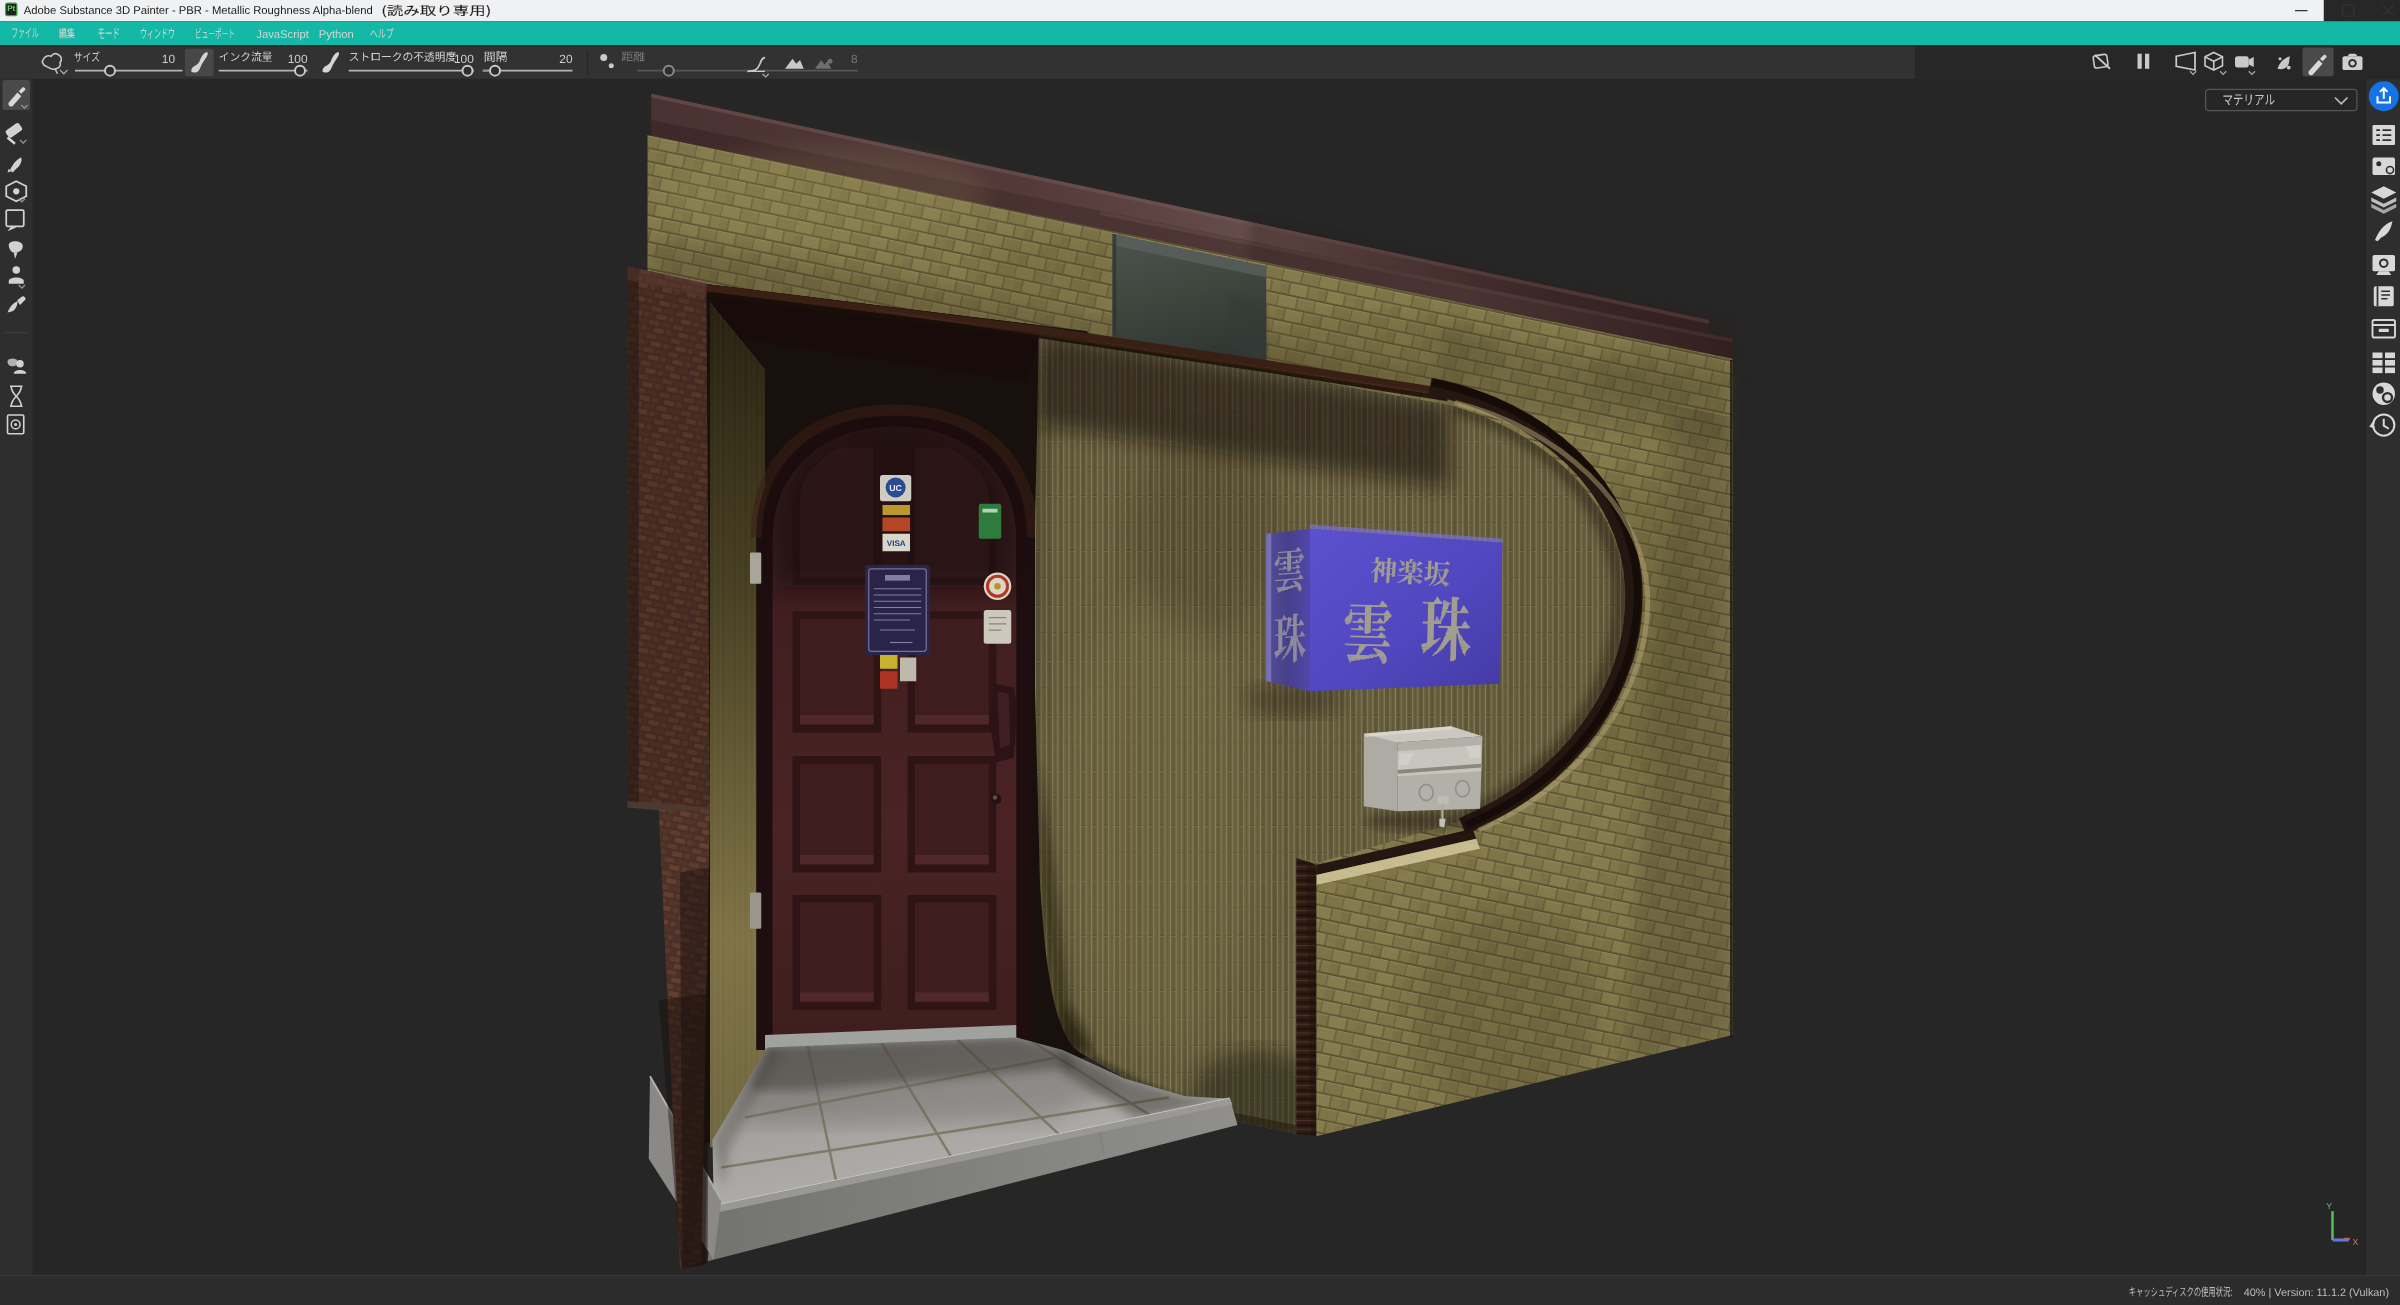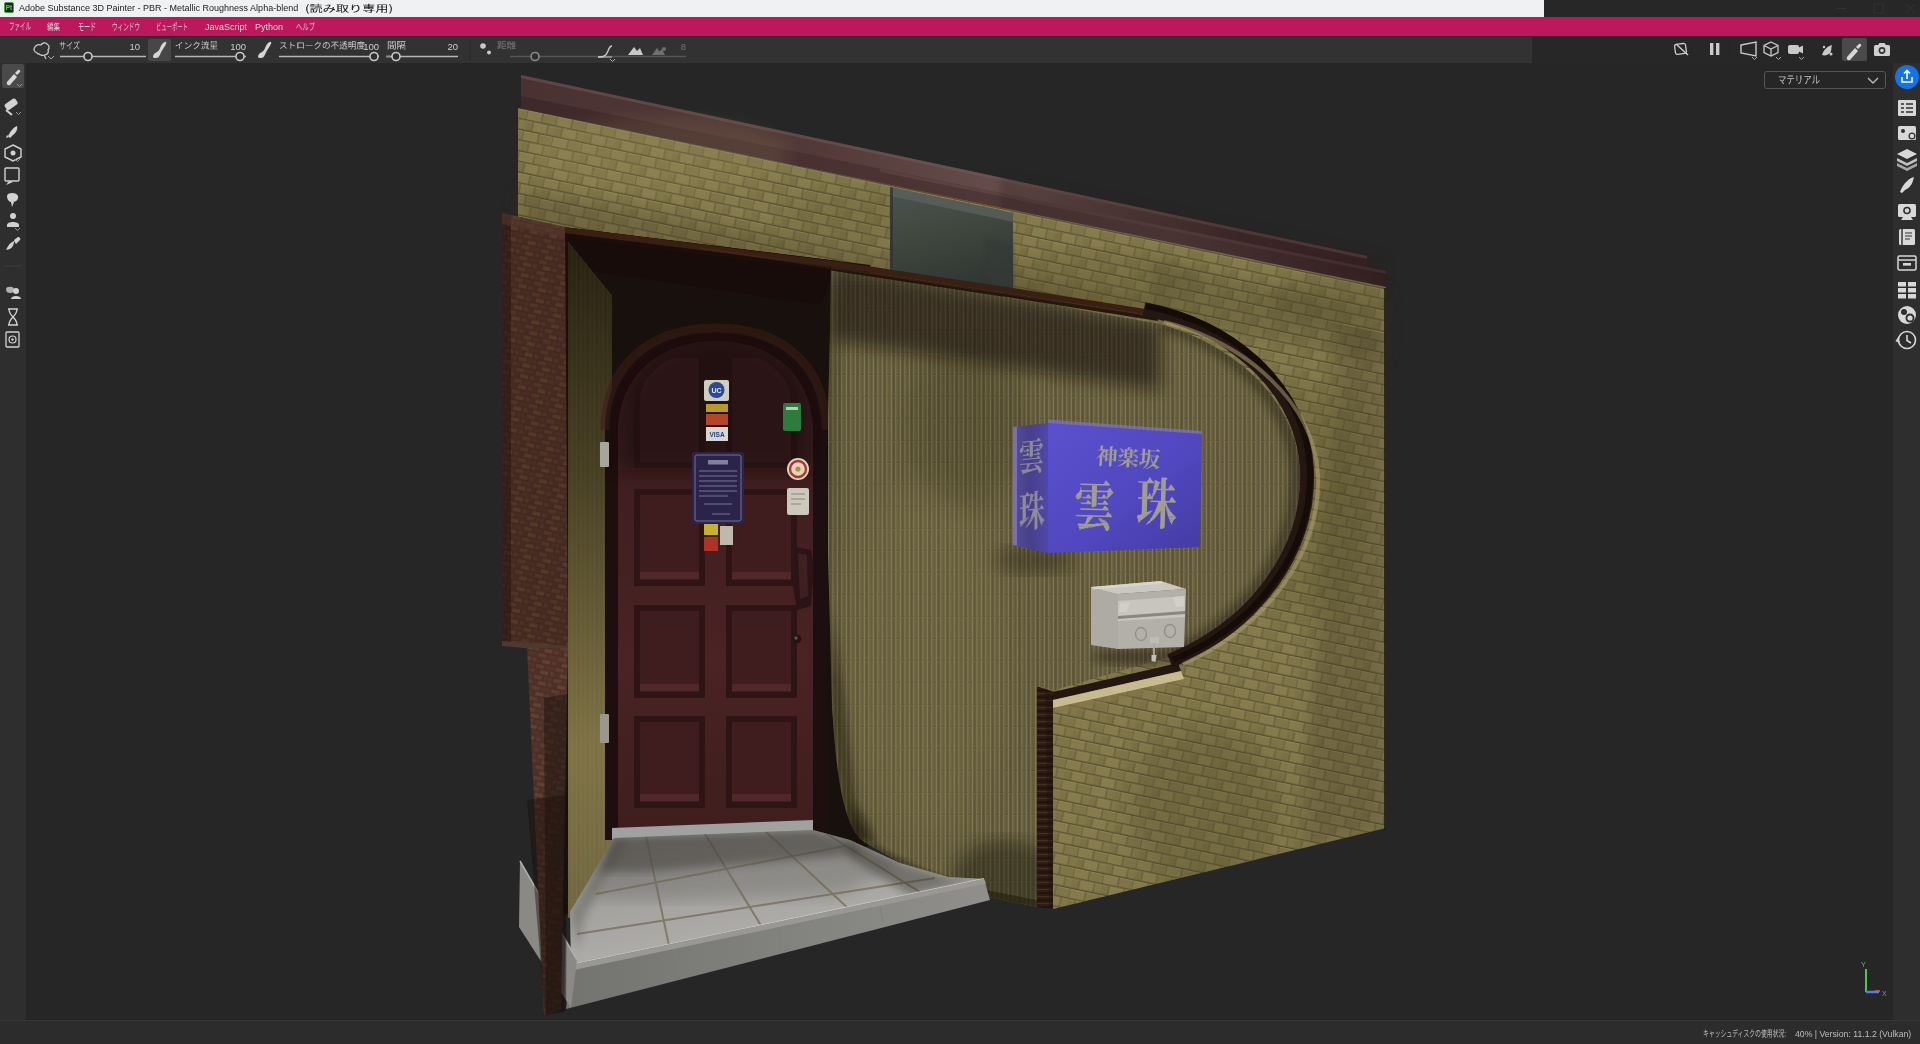--- a/index.html
+++ b/index.html
@@ -322,35 +322,35 @@
     </g>
     <rect x="1150" y="637" width="9" height="6.5" rx="1" fill="#bfbcb6"></rect>
     <path d="M1154,643 L1154,657" stroke="#aeaba4" stroke-width="1.8"></path>
     <path d="M1151.5,655 L1156.5,655 L1155.5,662 L1151.5,661 Z" fill="#c3c0ba"></path>
     <path d="M1866,992 L1866,969" stroke="#55c455" stroke-width="2"></path>
     <path d="M1866,992 L1879,992" stroke="#6474e4" stroke-width="2.5"></path>
     <path d="M1875,991 L1880,991" stroke="#c46555" stroke-width="1.5"></path>
     <text x="1861" y="967" font-size="7" fill="#55c455" font-family="Liberation Sans">Y</text>
     <text x="1882" y="996" font-size="7" fill="#c47565" font-family="Liberation Sans">X</text>
   </svg>
-<div class="abs" style="left:0;top:0;width:1544px;height:17px;background:#f0f1f3">
+<div class="abs" style="left:0;top:0;width:1859px;height:17px;background:#f0f1f3">
  <div class="abs" style="left:4px;top:2px;width:10px;height:11px;background:#1d2024;border:1px solid #3ca53c;border-radius:2px;color:#62d84e;font-size:6.5px;font-weight:bold;text-align:center;line-height:10px">Pt</div>
  <div class="abs" style="left:19px;top:3px;font-size:9px;color:#1c1c1c;white-space:nowrap">Adobe Substance 3D Painter - PBR - Metallic Roughness Alpha-blend</div>
  <svg class="abs" style="left:0;top:0" width="420" height="17" viewBox="0 0 420 17">
       <g transform="translate(305,3.5) scale(0.4000,0.2917) translate(-2,-2)">
         <path fill="#1c1c1c" d="M34 3h2v3h-2zM160 3h3v3h-3zM10 4h1v1h-1zM16 4h9v2h-9zM213 4h2v2h-2zM9 5h2v1h-2zM81 5h16v2h-16zM120 5h3v3h-3zM183 5h24v2h-24zM8 6h3v1h-3zM26 6h18v2h-18zM58 6h8v1h-8zM147 6h29v2h-29zM213 6h3v1h-3zM8 7h2v2h-2zM53 7h13v2h-13zM83 7h3v5h-3zM92 7h3v1h-3zM96 7h1v1h-1zM127 7h7v1h-7zM183 7h3v6h-3zM193 7h3v6h-3zM204 7h3v1h-3zM214 7h2v1h-2zM34 8h2v3h-2zM92 8h2v4h-2zM96 8h14v2h-14zM120 8h2v3h-2zM126 8h9v1h-9zM160 8h3v2h-3zM205 8h2v5h-2zM214 8h3v2h-3zM7 9h3v1h-3zM14 9h12v2h-12zM62 9h3v2h-3zM125 9h3v1h-3zM132 9h4v1h-4zM7 10h2v1h-2zM97 10h2v3h-2zM107 10h2v2h-2zM124 10h3v1h-3zM133 10h3v1h-3zM150 10h23v2h-23zM215 10h2v1h-2zM6 11h3v2h-3zM27 11h16v2h-16zM61 11h3v2h-3zM119 11h3v1h-3zM123 11h3v1h-3zM134 11h3v2h-3zM215 11h3v2h-3zM83 12h11v2h-11zM106 12h3v3h-3zM119 12h6v1h-6zM150 12h2v3h-2zM160 12h3v3h-3zM171 12h2v3h-2zM6 13h2v2h-2zM16 13h9v2h-9zM61 13h2v1h-2zM97 13h3v2h-3zM119 13h5v2h-5zM135 13h3v10h-3zM183 13h24v2h-24zM216 13h2v2h-2zM60 14h3v1h-3zM71 14h3v5h-3zM83 14h3v5h-3zM92 14h2v5h-2zM5 15h3v11h-3zM60 15h2v1h-2zM98 15h2v2h-2zM106 15h2v1h-2zM119 15h4v2h-4zM150 15h23v2h-23zM183 15h3v4h-3zM193 15h3v6h-3zM204 15h3v1h-3zM216 15h3v5h-3zM26 16h18v2h-18zM58 16h4v1h-4zM105 16h3v3h-3zM205 16h2v5h-2zM54 17h13v1h-13zM98 17h3v2h-3zM119 17h3v7h-3zM150 17h2v2h-2zM160 17h3v2h-3zM171 17h2v2h-2zM16 18h9v2h-9zM26 18h2v4h-2zM42 18h2v4h-2zM52 18h17v1h-17zM51 19h5v1h-5zM58 19h3v1h-3zM64 19h9v1h-9zM83 19h11v2h-11zM99 19h3v2h-3zM104 19h3v2h-3zM150 19h23v2h-23zM183 19h2v2h-2zM31 20h2v5h-2zM37 20h2v12h-2zM50 20h4v1h-4zM58 20h2v1h-2zM67 20h7v1h-7zM217 20h2v2h-2zM49 21h3v2h-3zM57 21h3v1h-3zM69 21h6v1h-6zM83 21h3v5h-3zM92 21h2v4h-2zM100 21h2v1h-2zM103 21h3v1h-3zM166 21h3v3h-3zM183 21h24v2h-24zM16 22h9v2h-9zM57 22h2v1h-2zM70 22h7v2h-7zM100 22h6v1h-6zM216 22h3v5h-3zM49 23h2v1h-2zM56 23h3v2h-3zM100 23h5v1h-5zM134 23h3v2h-3zM183 23h2v1h-2zM193 23h3v11h-3zM204 23h3v1h-3zM16 24h2v6h-2zM22 24h3v6h-3zM48 24h3v3h-3zM69 24h3v2h-3zM74 24h3v1h-3zM101 24h4v2h-4zM147 24h29v2h-29zM182 24h3v3h-3zM205 24h2v7h-2zM30 25h3v2h-3zM55 25h3v1h-3zM75 25h1v1h-1zM91 25h3v1h-3zM133 25h4v1h-4zM6 26h2v2h-2zM54 26h4v1h-4zM68 26h3v1h-3zM83 26h11v1h-11zM100 26h5v1h-5zM132 26h4v1h-4zM166 26h3v6h-3zM30 27h2v1h-2zM43 27h1v1h-1zM49 27h8v1h-8zM67 27h4v1h-4zM80 27h14v1h-14zM99 27h7v1h-7zM131 27h4v1h-4zM152 27h3v1h-3zM182 27h2v1h-2zM216 27h2v2h-2zM6 28h3v2h-3zM29 28h3v2h-3zM43 28h2v3h-2zM49 28h7v1h-7zM66 28h4v1h-4zM80 28h9v1h-9zM92 28h2v3h-2zM99 28h3v1h-3zM104 28h3v1h-3zM130 28h4v1h-4zM153 28h3v1h-3zM181 28h3v2h-3zM51 29h4v1h-4zM65 29h4v1h-4zM80 29h2v1h-2zM97 29h4v1h-4zM104 29h4v1h-4zM127 29h6v1h-6zM154 29h3v1h-3zM215 29h3v2h-3zM7 30h2v2h-2zM16 30h9v2h-9zM27 30h4v1h-4zM64 30h4v1h-4zM96 30h4v1h-4zM105 30h5v1h-5zM123 30h9v1h-9zM155 30h3v1h-3zM180 30h3v2h-3zM26 31h4v1h-4zM42 31h3v1h-3zM62 31h5v1h-5zM92 31h7v1h-7zM106 31h5v1h-5zM123 31h7v1h-7zM156 31h2v1h-2zM204 31h3v1h-3zM215 31h2v1h-2zM7 32h3v1h-3zM16 32h2v2h-2zM25 32h4v1h-4zM37 32h8v1h-8zM63 32h3v1h-3zM92 32h2v2h-2zM95 32h3v1h-3zM108 32h3v1h-3zM124 32h3v1h-3zM161 32h8v1h-8zM179 32h3v1h-3zM199 32h8v1h-8zM214 32h3v1h-3zM8 33h2v1h-2zM26 33h2v1h-2zM38 33h6v1h-6zM109 33h1v1h-1zM161 33h7v1h-7zM180 33h2v1h-2zM199 33h7v1h-7zM214 33h2v1h-2zM8 34h3v1h-3zM213 34h3v1h-3zM9 35h2v1h-2zM213 35h2v2h-2zM9 36h3v1h-3z"></path>
       </g>
     </svg>
  <svg class="abs" style="left:1822px;top:0" width="98" height="17" viewBox="0 0 98 17">
   <path d="M14 8.5h10" stroke="#333" stroke-width="1"></path>
   <rect x="52" y="4" width="9" height="9" fill="none" stroke="#333" stroke-width="1"></rect>
   <path d="M84 4l9 9M93 4l-9 9" stroke="#333" stroke-width="1"></path>
  </svg>
 </div>
-<div class="abs" style="left:0;top:17px;width:1920px;height:19px;background:#be185d">
+<div class="abs" style="left:0;top:17px;width:1920px;height:19px;background:#14b8a6">
  <svg class="abs" style="left:0;top:0" width="400" height="19" viewBox="0 0 400 19">
   <g transform="translate(9,5) scale(0.2292,0.4091) translate(-2,-2)">
         <path fill="#d5d5d5" d="M68 3h2v1h-2zM80 3h2v12h-2zM87 3h2v15h-2zM5 4h17v1h-17zM67 4h3v1h-3zM5 5h18v1h-18zM66 5h3v1h-3zM20 6h2v3h-2zM65 6h3v1h-3zM63 7h4v1h-4zM30 8h16v2h-16zM62 8h3v1h-3zM19 9h2v2h-2zM60 9h4v1h-4zM43 10h3v1h-3zM58 10h6v1h-6zM18 11h3v1h-3zM37 11h1v1h-1zM43 11h2v1h-2zM55 11h5v1h-5zM62 11h2v11h-2zM18 12h2v1h-2zM37 12h2v3h-2zM42 12h2v1h-2zM52 12h6v1h-6zM17 13h3v1h-3zM41 13h2v1h-2zM52 13h4v1h-4zM95 13h1v1h-1zM17 14h2v1h-2zM40 14h2v1h-2zM94 14h3v1h-3zM16 15h3v1h-3zM37 15h1v1h-1zM79 15h3v1h-3zM93 15h3v1h-3zM15 16h3v1h-3zM36 16h2v2h-2zM79 16h2v1h-2zM92 16h3v1h-3zM13 17h4v1h-4zM78 17h3v1h-3zM91 17h3v1h-3zM12 18h4v1h-4zM35 18h3v1h-3zM77 18h3v1h-3zM87 18h6v1h-6zM9 19h6v1h-6zM35 19h2v1h-2zM76 19h3v1h-3zM87 19h4v1h-4zM8 20h5v1h-5zM34 20h3v1h-3zM76 20h2v1h-2zM87 20h3v1h-3zM9 21h2v1h-2zM32 21h4v1h-4zM32 22h3v1h-3z"></path>
       </g>
   <g transform="translate(47,5) scale(0.2708,0.3750) translate(-2,-2)">
         <path fill="#d5d5d5" d="M6 3h2v2h-2zM32 3h2v1h-2zM38 3h2v2h-2zM11 4h14v1h-14zM31 4h2v1h-2zM5 5h2v2h-2zM12 5h12v1h-12zM31 5h16v1h-16zM9 6h2v1h-2zM30 6h17v1h-17zM3 7h3v2h-3zM8 7h2v1h-2zM13 7h11v1h-11zM29 7h3v1h-3zM37 7h2v1h-2zM8 8h1v1h-1zM12 8h12v1h-12zM28 8h4v1h-4zM37 8h3v1h-3zM4 9h2v1h-2zM7 9h2v1h-2zM12 9h2v2h-2zM22 9h2v2h-2zM27 9h19v1h-19zM5 10h3v1h-3zM27 10h2v1h-2zM30 10h2v2h-2zM37 10h2v1h-2zM6 11h4v1h-4zM12 11h12v2h-12zM37 11h3v1h-3zM5 12h2v1h-2zM9 12h2v1h-2zM30 12h16v1h-16zM3 13h8v2h-8zM12 13h2v2h-2zM30 13h2v2h-2zM37 13h2v2h-2zM6 15h2v2h-2zM10 15h15v1h-15zM30 15h18v1h-18zM12 16h3v3h-3zM16 16h2v1h-2zM19 16h3v1h-3zM23 16h2v3h-2zM31 16h17v1h-17zM4 17h4v1h-4zM9 17h1v1h-1zM17 17h1v2h-1zM20 17h1v2h-1zM37 17h2v1h-2zM4 18h1v2h-1zM6 18h2v7h-2zM9 18h2v2h-2zM27 18h22v1h-22zM12 19h13v1h-13zM28 19h20v1h-20zM3 20h2v2h-2zM10 20h3v1h-3zM14 20h1v6h-1zM16 20h2v1h-2zM19 20h3v1h-3zM23 20h2v4h-2zM34 20h8v1h-8zM11 21h2v1h-2zM17 21h1v4h-1zM20 21h1v4h-1zM32 21h3v1h-3zM37 21h2v4h-2zM40 21h4v1h-4zM3 22h1v1h-1zM10 22h2v3h-2zM30 22h4v1h-4zM42 22h4v1h-4zM27 23h5v1h-5zM44 23h5v1h-5zM22 24h2v1h-2zM27 24h3v1h-3zM46 24h3v1h-3zM7 25h1v1h-1zM22 25h1v1h-1zM37 25h1v1h-1z"></path>
       </g>
   <g transform="translate(78,5) scale(0.2500,0.4500) translate(-2,-2)">
         <path fill="#d5d5d5" d="M57 3h3v1h-3zM68 3h1v1h-1zM6 4h16v2h-16zM57 4h2v5h-2zM65 4h1v1h-1zM68 4h2v1h-2zM65 5h2v1h-2zM69 5h2v1h-2zM12 6h2v5h-2zM66 6h2v2h-2zM69 6h1v1h-1zM57 9h4v1h-4zM57 10h6v1h-6zM5 11h19v2h-19zM28 11h20v2h-20zM57 11h9v1h-9zM57 12h2v9h-2zM63 12h5v1h-5zM12 13h2v6h-2zM65 13h4v1h-4zM67 14h2v1h-2zM12 19h3v1h-3zM12 20h11v1h-11zM14 21h9v1h-9zM57 21h3v1h-3z"></path>
       </g>

